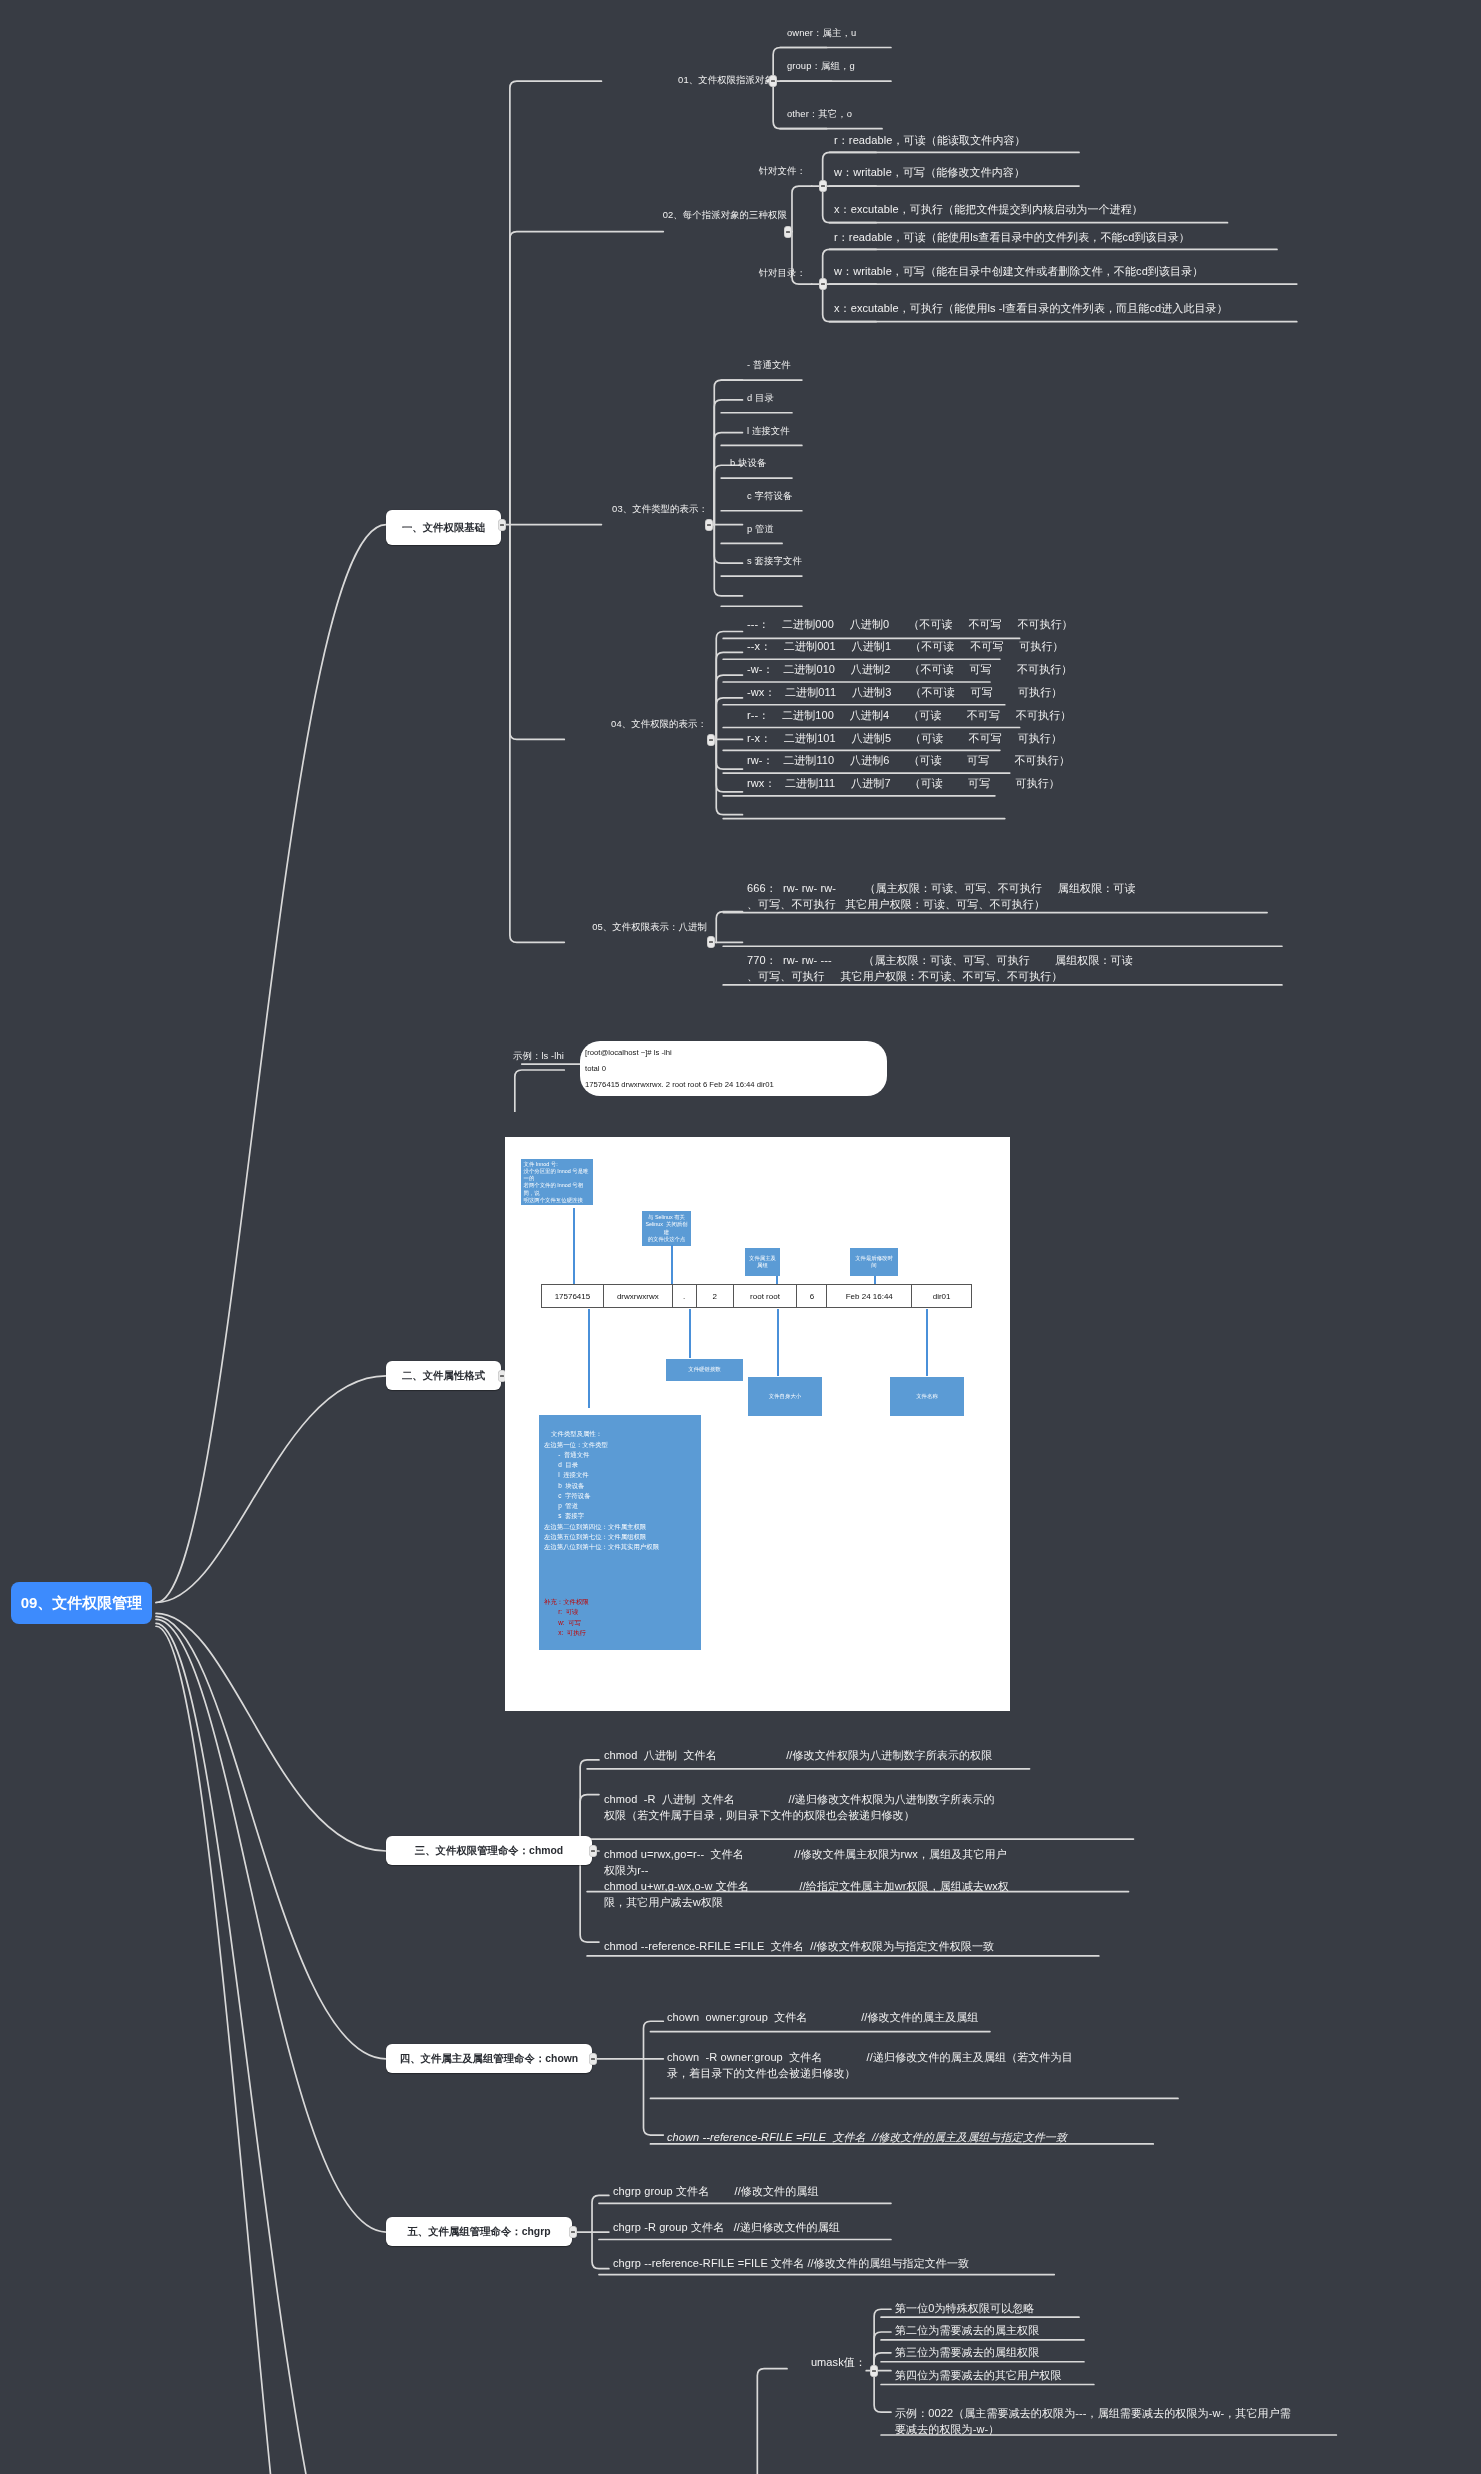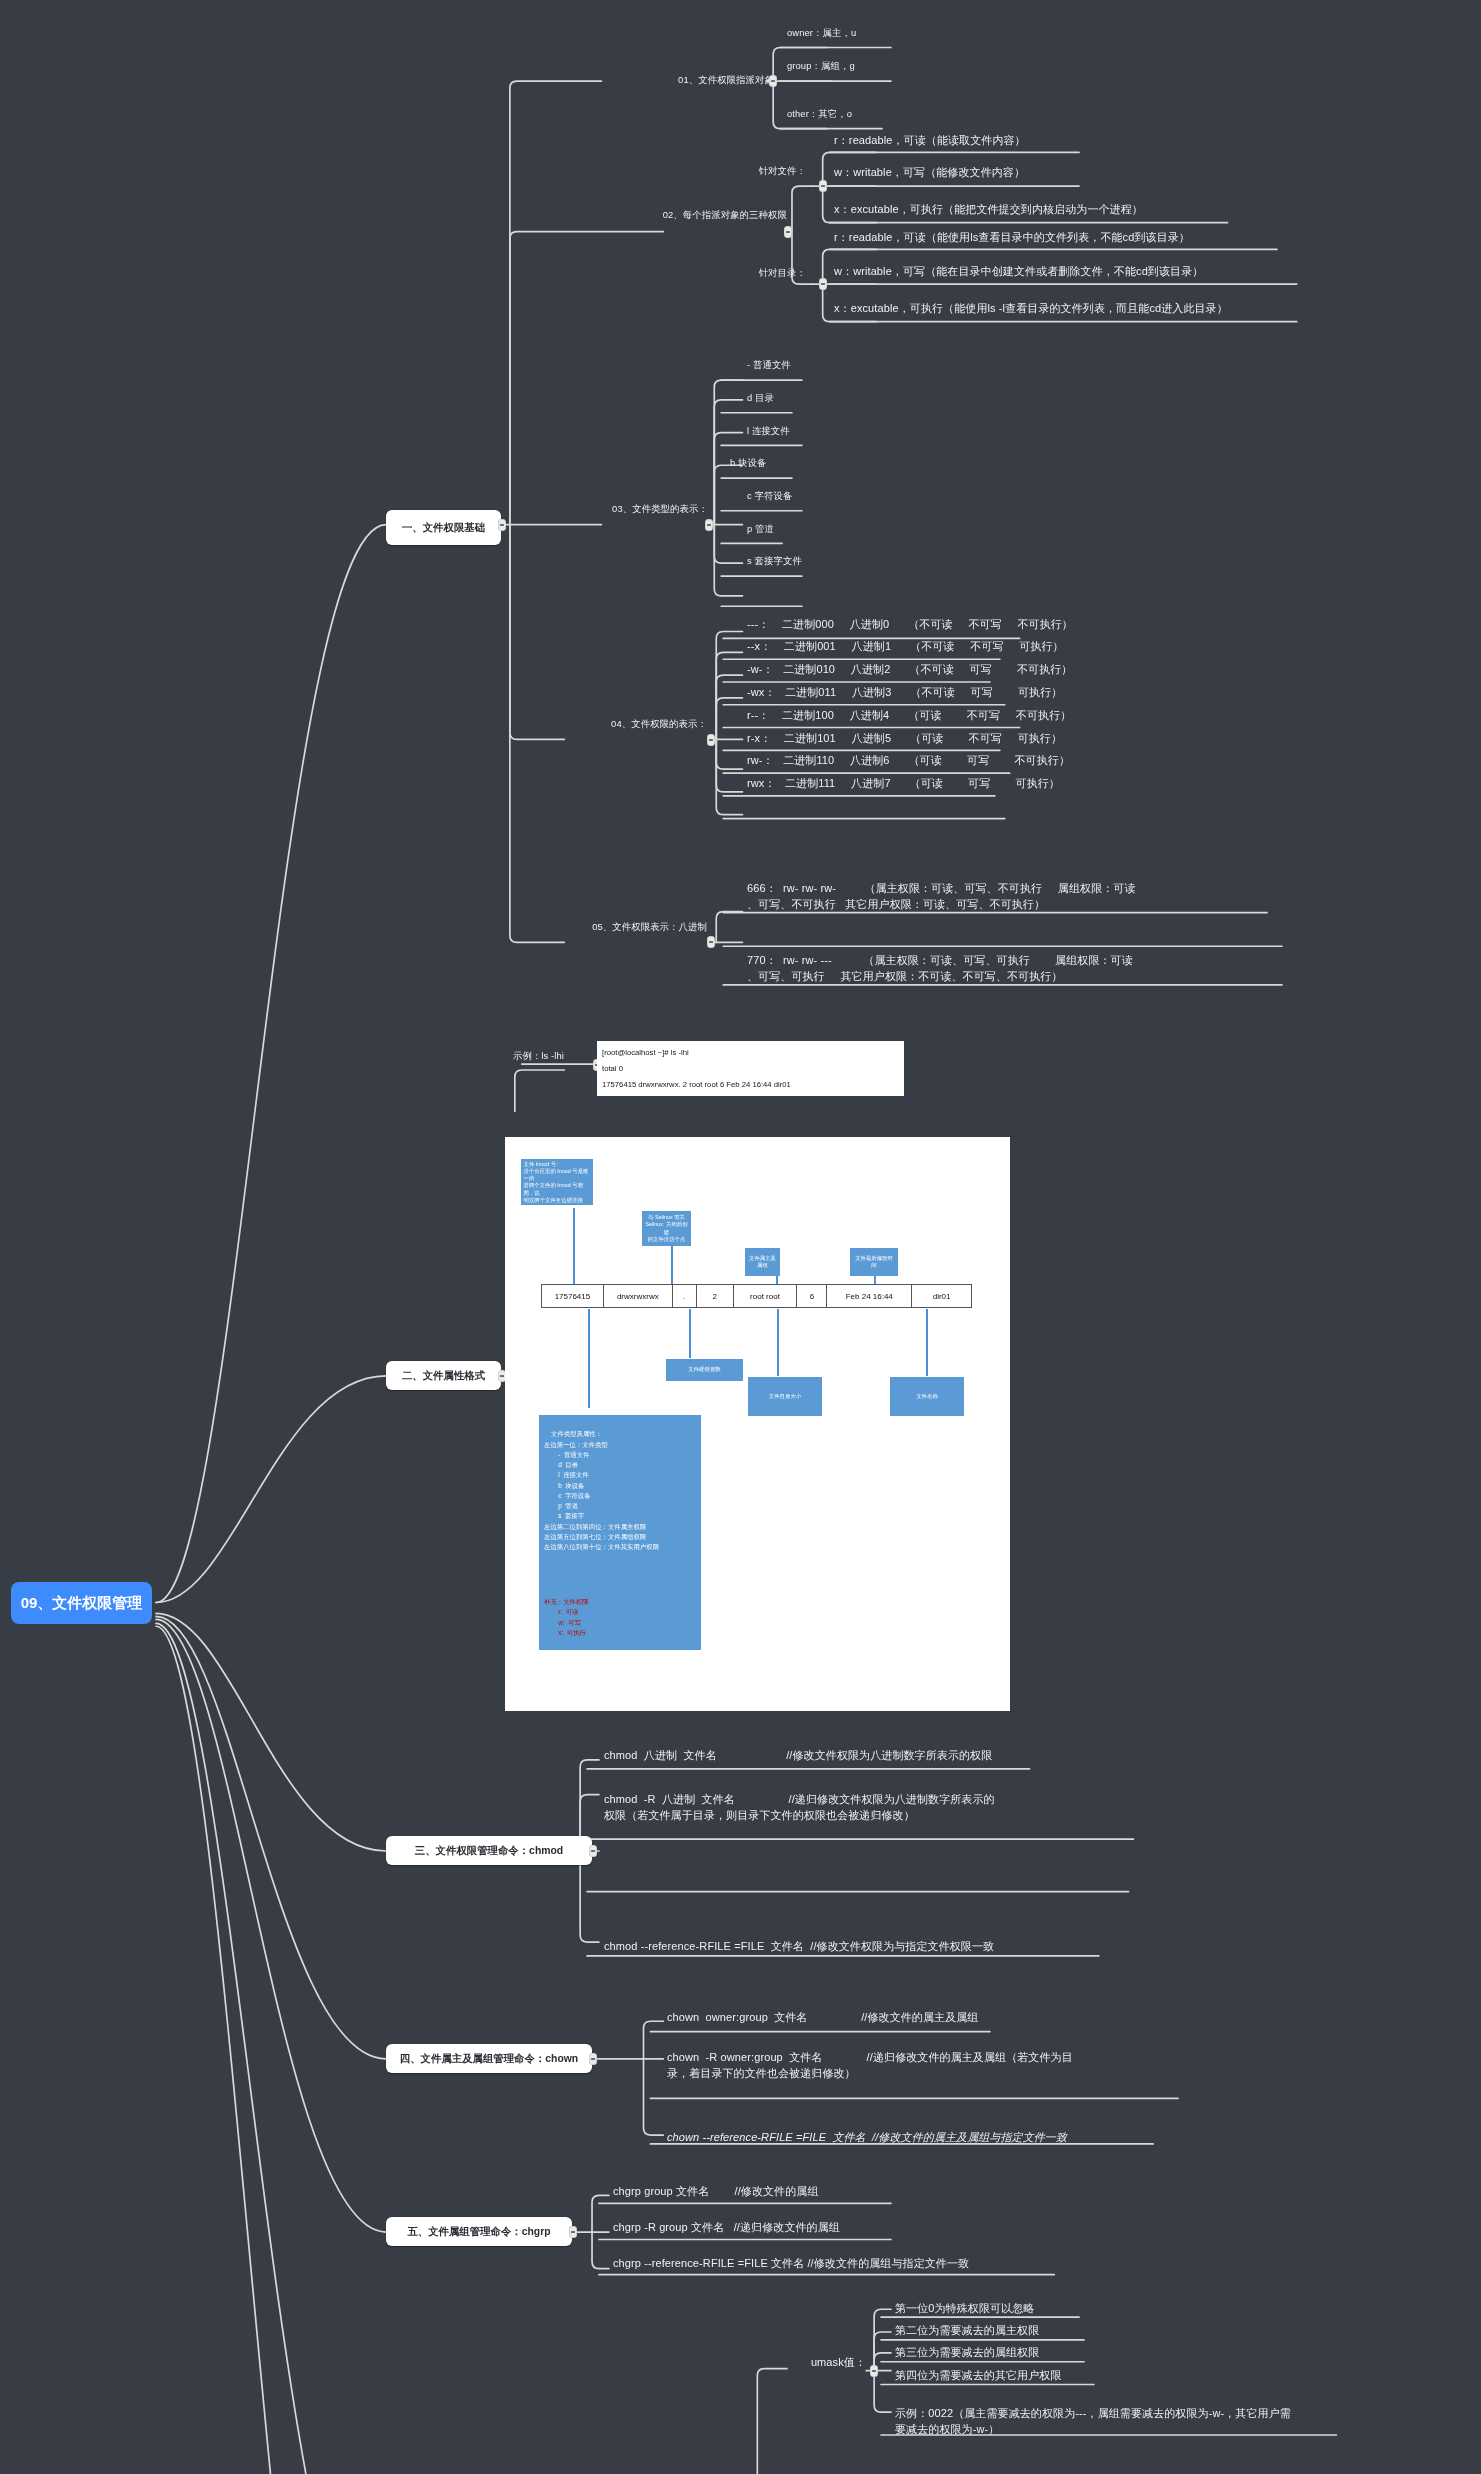--- a/index.html
+++ b/index.html
@@ -334,21 +334,21 @@
   <div class="node leaf sm" style="left:747px; top:953px; width:535px;">770：  rw- rw- ---          （属主权限：可读、可写、可执行        属组权限：可读
 、可写、可执行     其它用户权限：不可读、不可写、不可执行）</div>
   <div class="knob" style="left:707px; top:936px;"></div>
 
   <div class="pill" style="left:386px; top:1361px; width:115px; height:29px;">二、文件属性格式</div>
   <div class="knob" style="left:498px; top:1370px;"></div>
 
   <div class="node leaf" style="left:475px; top:1049px; width:89px; text-align:right;">示例：ls -lhi</div>
   <div class="knob" style="left:593px; top:1059px;"></div>
 
-  <div class="panel term" style="left:597px; top:1041px; width:307px; height:55px;">[root@localhost ~]# ls -lhi
+  <div class="panel term" style="left:580px; top:1041px; width:307px; height:55px;border-radius:20px;">[root@localhost ~]# ls -lhi
 total 0
 17576415 drwxrwxrwx. 2 root root 6 Feb 24 16:44 dir01</div>
 
   <div class="panel" style="left:505px; top:1112px; width:505px; height:599px; background:#ffffff;">
     <div style="position:absolute; left:0; top:0; width:505px; height:25px; background:#383c44;"></div>
   </div>
   <div class="fmt-title" style="left:510px; top:1139px;">格式解读：</div>
 
   <div class="bbox" style="left:521px; top:1159px; width:72px; height:46px;">文件 Innod 号:
 没个分区里的 Innod 号是唯一的
@@ -404,20 +404,24 @@
         r:  可读
         w:  可写
         x:  可执行</div>
 
   <div class="pill" style="left:386px; top:1836px; width:206px; height:29px;">三、文件权限管理命令：chmod</div>
   <div class="knob" style="left:589px; top:1845px;"></div>
 
   <div class="node leaf sm" style="left:604px; top:1748px; width:544px;">chmod  八进制  文件名                      //修改文件权限为八进制数字所表示的权限</div>
   <div class="node leaf sm" style="left:604px; top:1792px; width:544px;">chmod  -R  八进制  文件名                 //递归修改文件权限为八进制数字所表示的
 权限（若文件属于目录，则目录下文件的权限也会被递归修改）</div>
+  <div class="node leaf sm" style="left:604px; top:1847px; width:544px;">chmod u=rwx,go=r--  文件名                //修改文件属主权限为rwx，属组及其它用户
+权限为r--
+chmod u+wr,g-wx,o-w 文件名                //给指定文件属主加wr权限，属组减去wx权
+限，其它用户减去w权限</div>
   <div class="node leaf sm" style="left:604px; top:1939px; width:544px;">chmod --reference-RFILE =FILE  文件名  //修改文件权限为与指定文件权限一致</div>
 
   <div class="pill" style="left:386px; top:2044px; width:206px; height:29px;">四、文件属主及属组管理命令：chown</div>
   <div class="knob" style="left:589px; top:2053px;"></div>
 
   <div class="node leaf sm" style="left:667px; top:2010px; width:525px;">chown  owner:group  文件名                 //修改文件的属主及属组</div>
   <div class="node leaf sm" style="left:667px; top:2050px; width:525px;">chown  -R owner:group  文件名              //递归修改文件的属主及属组（若文件为目
 录，着目录下的文件也会被递归修改）</div>
   <div class="node leaf sm" style="left:667px; top:2130px; width:525px;font-style:italic;">chown --reference-RFILE =FILE  文件名  //修改文件的属主及属组与指定文件一致</div>
 

